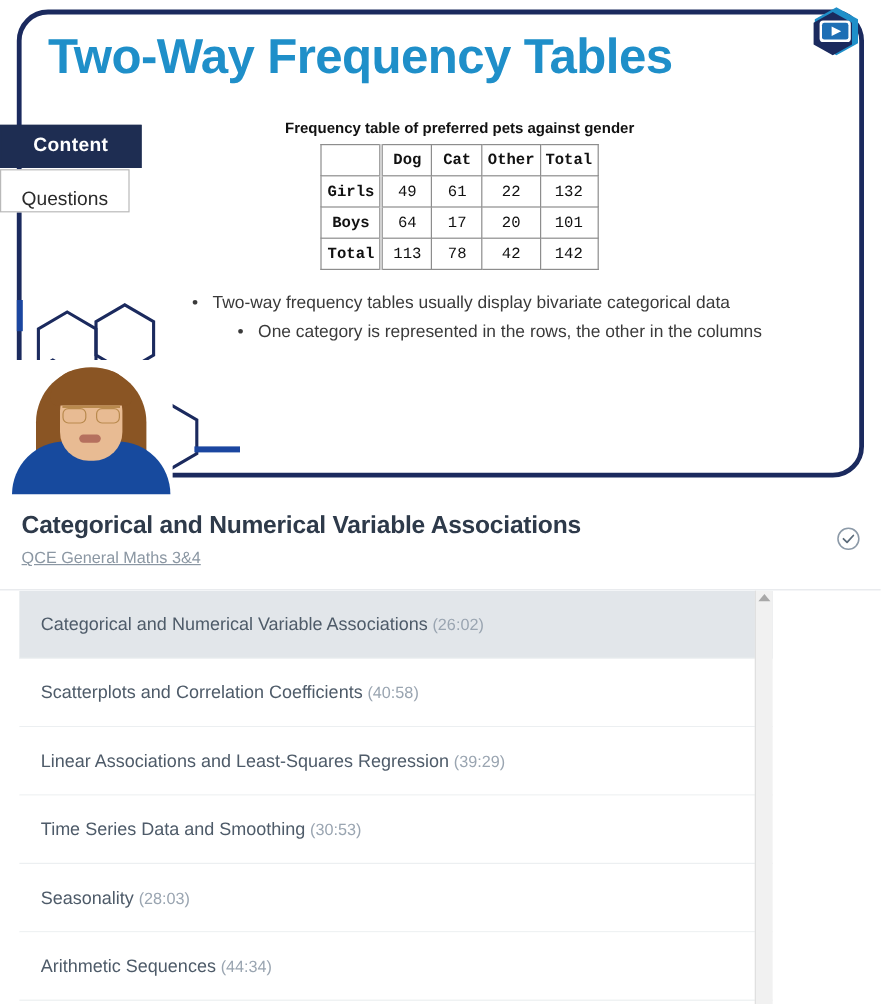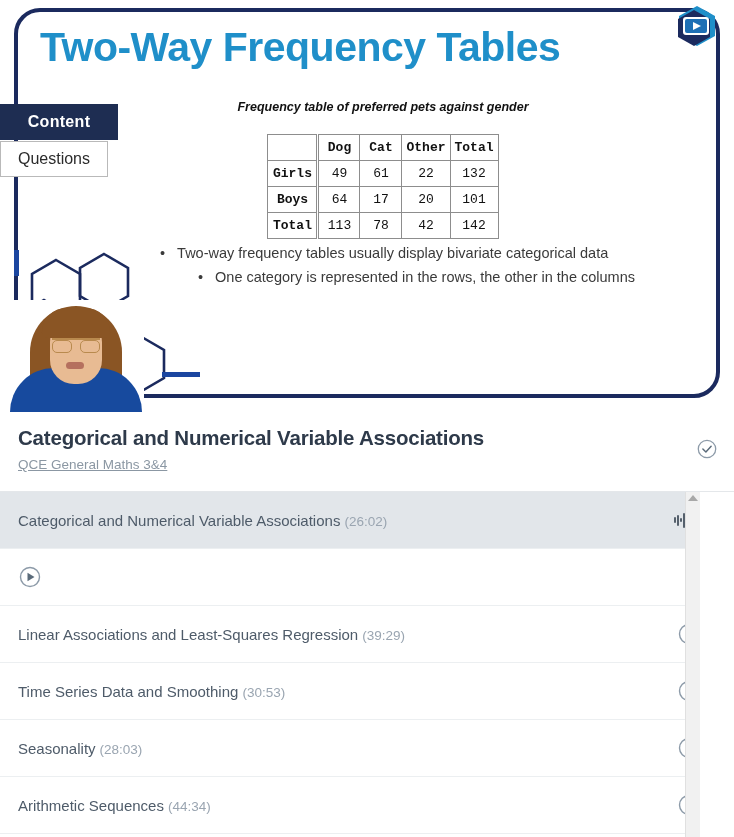--- a/index.html
+++ b/index.html
@@ -72,37 +72,37 @@
     font-weight: bold;
     letter-spacing: 0.3px;
     border: 1px solid #1e2d52;
   }
   .tab-questions {
     background: #ffffff;
     color: #2b2b2b;
     border: 1px solid #b9b9b9;
     width: 108px;
     margin-top: 1px;
+    align-items: flex-end;
   }
 
   
   .table-block {
     position: absolute;
     left: 228px;
     top: 100px;
     width: 310px;
   }
   .table-caption {
     font-size: 12.5px;
     font-weight: bold;
     color: #111111;
     text-align: center;
-    margin-bottom: 20px;
+    margin-bottom: 6px;
     white-space: nowrap;
-    font-style: italic;
   }
   table.freq {
     border-collapse: collapse;
     margin: 0 auto;
     background: #ffffff;
     font-family: Liberation Mono, monospace;
   }
   table.freq td, table.freq th {
     border: 1px solid #8d8d8d;
     width: 42px;
@@ -269,23 +269,23 @@
     position: absolute;
     right: 16px;
     top: 24px;
     width: 22px;
     height: 22px;
   }
 
   
   .lesson-list {
     position: absolute;
-    left: 0;
+    left: 16px;
     top: 492px;
-    width: 700px;
+    width: 628px;
     height: 345px;
     background: #ffffff;
     overflow: hidden;
   }
   .list-viewport {
     position: absolute;
     left: 0; top: 0;
     width: 719px;
     height: 345px;
   }
@@ -482,20 +482,23 @@
               <i style="height:17px"></i>
               <i style="height:6px"></i>
               <i style="height:13px"></i>
               <i style="height:4px"></i>
               <i style="height:8px"></i>
           </div>
         </div>
       </div>
 
       <div class="lesson-row">
+        <div class="row-text">
+          <span class="row-name">Scatterplots and Correlation Coefficients</span><span class="row-dur">(40:58)</span>
+        </div>
         <svg class="row-icon" viewBox="0 0 24 24">
           <circle cx="12" cy="12" r="9.5" fill="none" stroke="#8c9aa8" stroke-width="1.4"></circle>
           <polygon points="9.5,7.8 16.5,12 9.5,16.2" fill="#5b6b7a"></polygon>
         </svg>
       </div>
 
       <div class="lesson-row">
         <div class="row-text">
           <span class="row-name">Linear Associations and Least-Squares Regression</span><span class="row-dur">(39:29)</span>
         </div>

